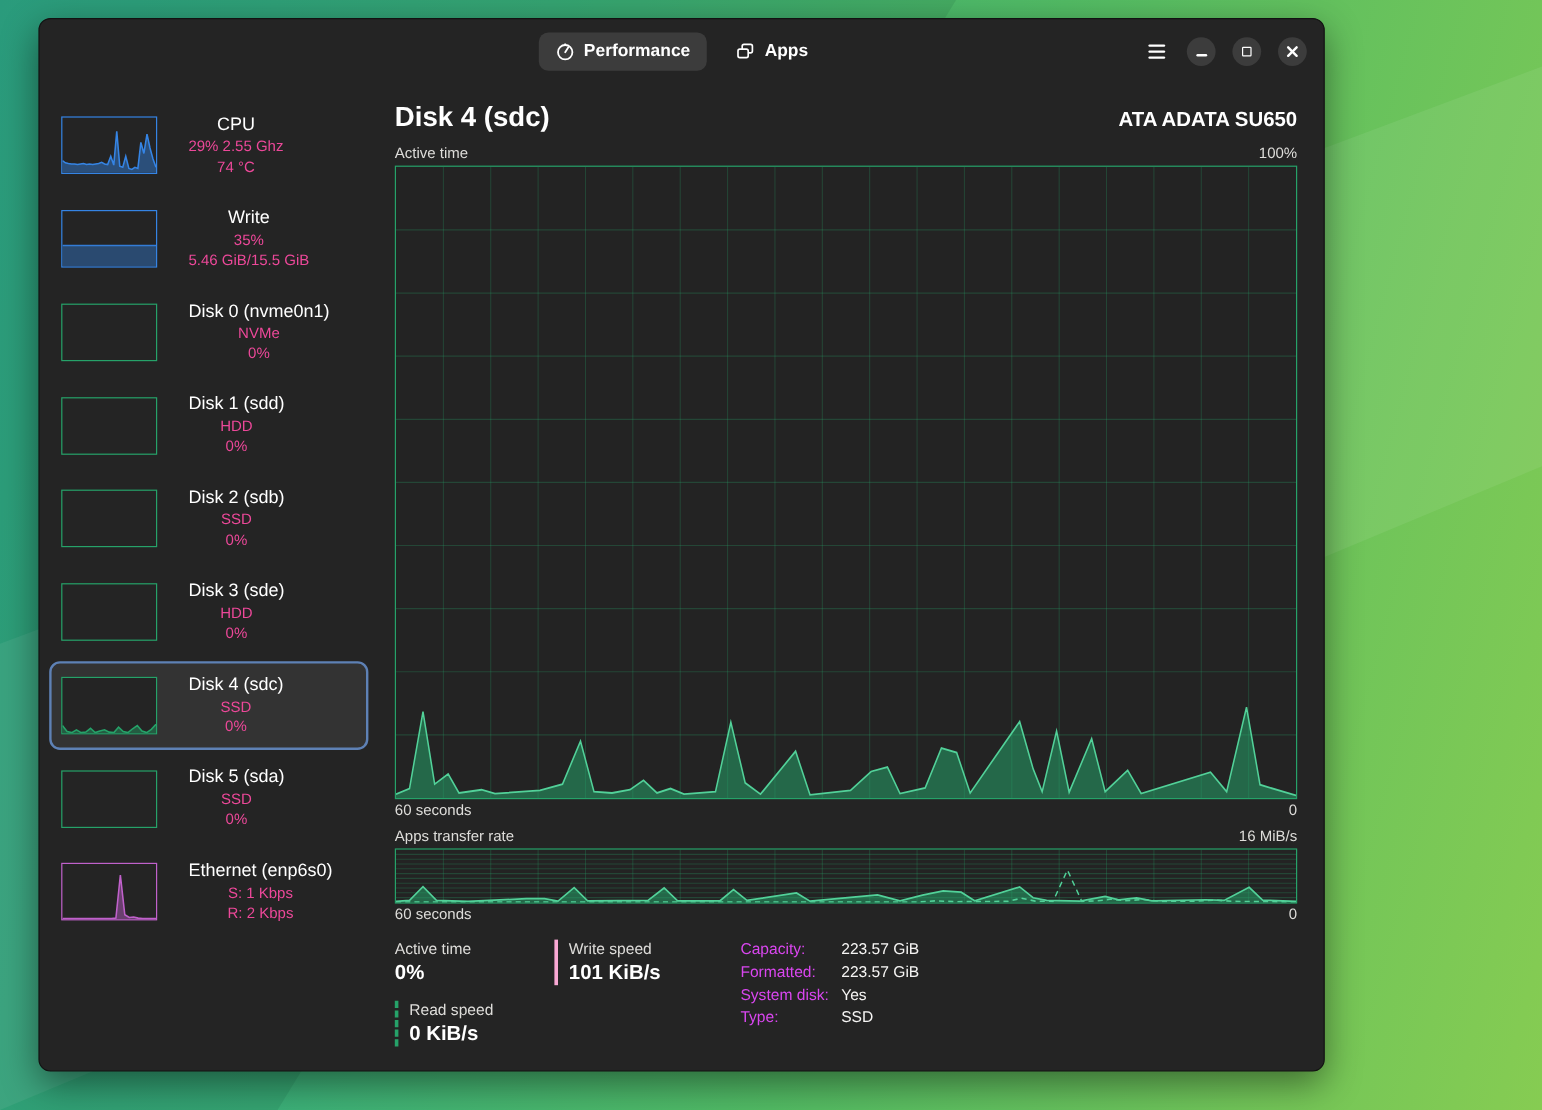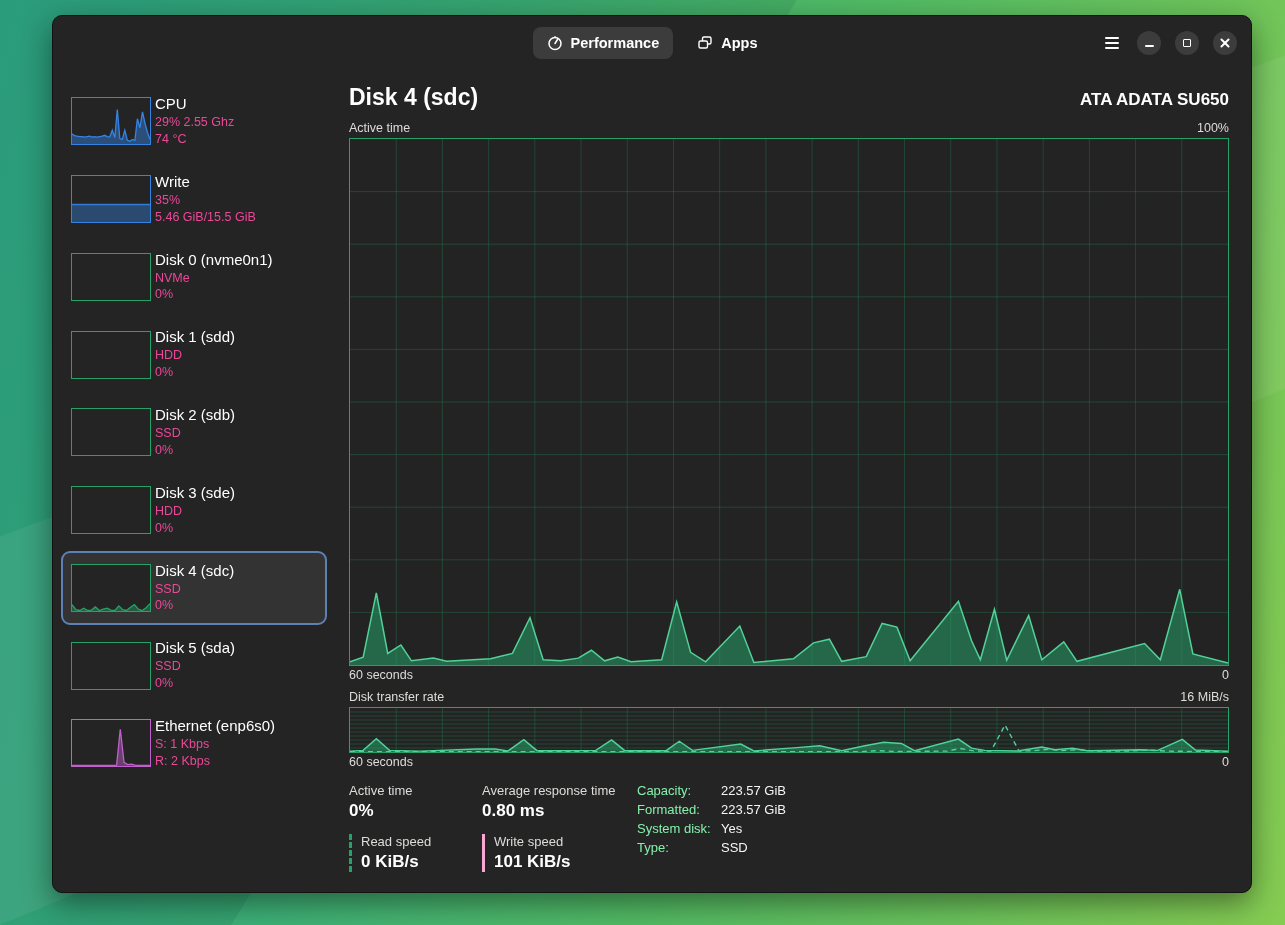--- a/index.html
+++ b/index.html
@@ -3,21 +3,21 @@
 <meta charset="utf-8">
 <style>
   * { margin:0; padding:0; box-sizing:border-box; }
   html,body { width:1285px; height:925px; overflow:hidden; font-family:"Liberation Sans", sans-serif; }
   .desktop { position:relative; width:1285px; height:925px;
     background:linear-gradient(105deg,#2fa886 0%,#3bb07a 30%,#52bb64 58%,#86cc52 100%); }
   .wall-stripe { position:absolute; inset:0; pointer-events:none; }
   .wall-stripe.s1 { background:rgba(255,255,255,0.07); clip-path:polygon(0% 58%,100% 6%,100% 42%,0% 100%); }
   .wall-stripe.s2 { background:rgba(0,45,35,0.10); clip-path:polygon(0% 0%,62% 0%,18% 100%,0% 100%); }
 
-  .window { position:absolute; left:52px; top:15px; width:1200px; height:878px;
+  .window { position:absolute; left:32px; top:15px; width:1072px; height:878px;
     background:#242424; border-radius:10px; border:1px solid #121212;
     box-shadow:0 10px 30px rgba(0,0,0,0.45); color:#ffffff; }
 
   
   .headerbar { position:relative; height:54px; display:flex; align-items:center; justify-content:center;
     border-radius:10px 10px 0 0; }
   .tabs { display:flex; gap:10px; align-items:center; }
   .tab { display:flex; align-items:center; gap:8px; padding:8px 14px; border-radius:8px;
     background:transparent; border:none; color:#ffffff; font-weight:bold; font-size:14.5px;
     font-family:"Liberation Sans",sans-serif; cursor:pointer; }
@@ -32,22 +32,22 @@
     display:flex; align-items:center; justify-content:center; position:relative; }
   .glyph-min { display:block; width:9px; height:2px; background:#fff; border-radius:1px; margin-top:5px; }
   .glyph-max { display:block; width:8px; height:8px; border:1.6px solid #fff; border-radius:1px; }
   .glyph-close { display:block; width:10px; height:10px; position:relative; }
   .glyph-close::before,.glyph-close::after { content:""; position:absolute; left:4px; top:-1px; width:2px; height:12px; background:#fff; border-radius:1px; }
   .glyph-close::before { transform:rotate(45deg); }
   .glyph-close::after { transform:rotate(-45deg); }
 
   
   .sidebar { position:absolute; left:8px; top:68px; width:266px; }
-  .side-item { display:flex; align-items:center; gap:4px; padding:9px 8px; margin-bottom:3px;
-    border:2px solid transparent; border-radius:9px; cursor:pointer; }
+  .side-item { display:flex; align-items:center; gap:26px; padding:9px 8px; margin-bottom:3px;
+    border:2px solid transparent; border-radius:9px; cursor:pointer;text-align:center; }
   .side-item.selected { background:#333333; border-color:#5e81b5; }
   .thumb { width:80px; height:48px; flex:0 0 auto; background:#242424; }
   .side-text .t1 { font-size:15px; color:#ffffff; margin-bottom:2px; }
   .side-text .t2 { font-size:12.5px; color:#ec4899; line-height:1.35; }
 
   
   .main { position:absolute; left:296px; top:54px; right:22px; bottom:0; }
   .title-row { display:flex; justify-content:space-between; align-items:baseline; margin:14px 0 10px; }
   .title-row h1 { font-size:23px; font-weight:bold; }
   .device { font-size:17px; font-weight:bold; }
@@ -63,21 +63,21 @@
   .stats-col2 { width:145px; }
   .stat { margin-bottom:13px; }
   .stat-label { font-size:13px; color:#deddda; }
   .stat-value { font-size:17px; font-weight:bold; color:#ffffff; margin-top:3px; }
   .stat.speed { padding-left:9px; }
   .stat.speed.read { border-left:3px dashed #26a269; }
   .stat.speed.write { border-left:3px solid #f9a8d4; }
 
   .details { margin-left:10px; font-size:13px; }
   .detail-row { display:flex; margin-bottom:4px; }
-  .detail-label { width:84px; color:#86efac; }
+  .detail-label { width:84px; color:#d946ef; }
   .detail-value { color:#f6f5f4; }
 </style>
 </head>
 <body>
 
 <div class="desktop">
   <div class="wall-stripe s1"></div>
   <div class="wall-stripe s2"></div>
 
   <div class="window">
@@ -253,21 +253,21 @@
             <polygon points="0,528 0.0,524.8 13.2,520.1 26.4,455.7 37.8,516.4 51.0,507.9 61.6,523.8 83.6,521.1 96.8,524.3 140.8,521.7 162.8,516.4 180.4,480.5 193.6,522.7 211.2,523.8 228.8,521.1 242.0,513.2 255.2,523.8 268.4,520.1 281.6,524.8 312.4,522.7 327.4,464.6 341.4,515.3 356.4,524.8 390.7,488.9 404.8,525.4 444.4,521.7 464.6,505.8 480.5,502.1 492.8,524.3 517.4,519.6 533.3,486.3 548.2,490.0 561.4,523.8 609.8,464.1 623.0,503.7 631.8,522.7 645.9,472.0 658.2,523.2 680.2,478.4 693.4,522.7 715.4,504.8 728.6,524.3 796.4,506.4 812.2,522.7 831.6,452.0 844.8,516.9 880.0,525.9 880,528" fill="rgba(38,162,105,0.55)"></polygon>
             <polyline points="0.0,524.8 13.2,520.1 26.4,455.7 37.8,516.4 51.0,507.9 61.6,523.8 83.6,521.1 96.8,524.3 140.8,521.7 162.8,516.4 180.4,480.5 193.6,522.7 211.2,523.8 228.8,521.1 242.0,513.2 255.2,523.8 268.4,520.1 281.6,524.8 312.4,522.7 327.4,464.6 341.4,515.3 356.4,524.8 390.7,488.9 404.8,525.4 444.4,521.7 464.6,505.8 480.5,502.1 492.8,524.3 517.4,519.6 533.3,486.3 548.2,490.0 561.4,523.8 609.8,464.1 623.0,503.7 631.8,522.7 645.9,472.0 658.2,523.2 680.2,478.4 693.4,522.7 715.4,504.8 728.6,524.3 796.4,506.4 812.2,522.7 831.6,452.0 844.8,516.9 880.0,525.9" fill="none" stroke="#52d199" stroke-width="1.5"></polyline>
           </svg>
       </div>
       <div class="label-row below">
         <span>60 seconds</span>
         <span>0</span>
       </div>
 
       <div class="label-row">
-        <span>Disk transfer rate</span>
+        <span>Apps transfer rate</span>
         <span>16 MiB/s</span>
       </div>
       <div class="chartbox transfer-chart">
         <svg id="chart1" preserveAspectRatio="none" viewBox="0 0 880 46">
             <line x1="46.31578947368421" y1="0" x2="46.31578947368421" y2="46" stroke="rgba(38,162,105,0.28)" stroke-width="1"></line>
             <line x1="92.63157894736842" y1="0" x2="92.63157894736842" y2="46" stroke="rgba(38,162,105,0.28)" stroke-width="1"></line>
             <line x1="138.94736842105263" y1="0" x2="138.94736842105263" y2="46" stroke="rgba(38,162,105,0.28)" stroke-width="1"></line>
             <line x1="185.26315789473685" y1="0" x2="185.26315789473685" y2="46" stroke="rgba(38,162,105,0.28)" stroke-width="1"></line>
             <line x1="231.57894736842104" y1="0" x2="231.57894736842104" y2="46" stroke="rgba(38,162,105,0.28)" stroke-width="1"></line>
             <line x1="277.89473684210526" y1="0" x2="277.89473684210526" y2="46" stroke="rgba(38,162,105,0.28)" stroke-width="1"></line>
@@ -308,24 +308,20 @@
           <div class="stat">
             <div class="stat-label">Active time</div>
             <div class="stat-value">0%</div>
           </div>
           <div class="stat speed read">
             <div class="stat-label">Read speed</div>
             <div class="stat-value">0 KiB/s</div>
           </div>
         </div>
         <div class="stats-col2">
-          <div class="stat">
-            <div class="stat-label">Average response time</div>
-            <div class="stat-value">0.80 ms</div>
-          </div>
           <div class="stat speed write">
             <div class="stat-label">Write speed</div>
             <div class="stat-value">101 KiB/s</div>
           </div>
         </div>
         <div class="details">
           <div class="detail-row">
             <div class="detail-label">Capacity:</div>
             <div class="detail-value">223.57 GiB</div>
           </div>

